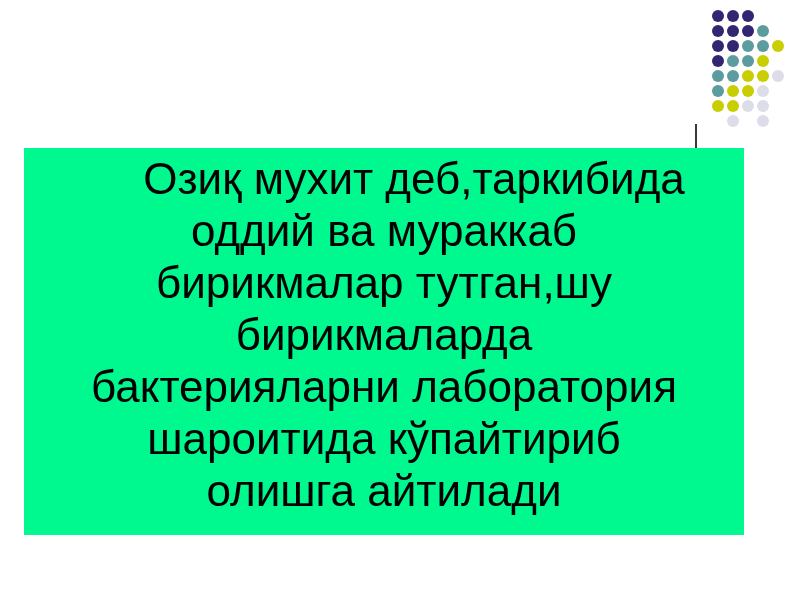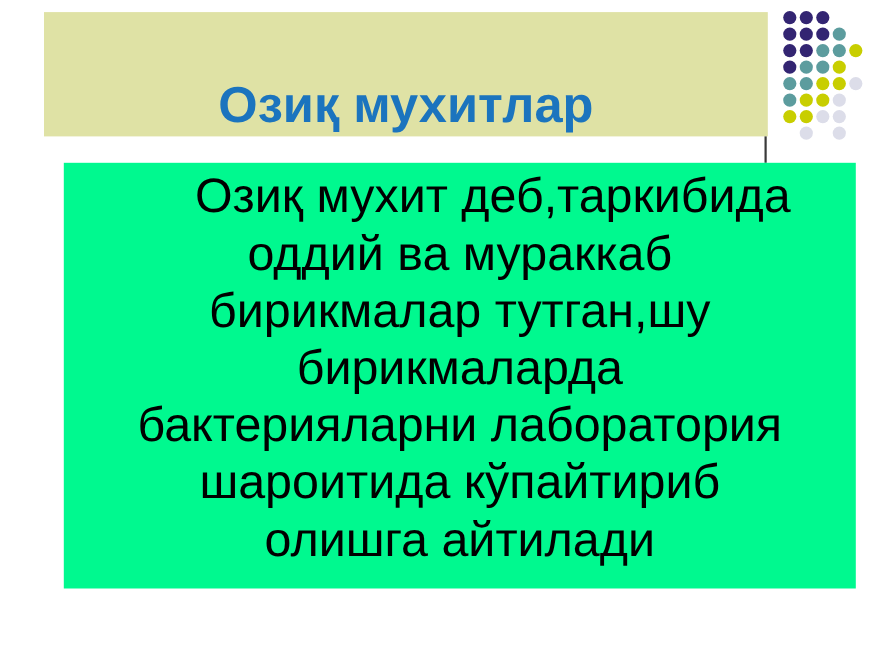--- a/index.html
+++ b/index.html
@@ -57,44 +57,41 @@
     border-radius: 50%;
     margin: 1px;
   }
   .dot.purple { background: var(--dot-purple, #332572); }
   .dot.teal   { background: var(--dot-teal,   #5c9c9e); }
   .dot.yellow { background: var(--dot-yellow, #c8ce00); }
   .dot.gray   { background: var(--dot-gray,   #dcdde9); }
   .dot.empty  { background: transparent; }
   .body-box {
     position: absolute;
-    left: 58px;
+    left: 24px;
     top: 148px;
     width: 720px;
     height: 387px;
     background: var(--body-bg, #00f98f);
     padding-top: 5px;
   }
   .body-text {
     color: var(--body-color, #000000);
     font-size: 44px;
     line-height: 52px;
     text-align: center;
     white-space: pre-line;
     text-indent: 60px;
   }
 </style>
 </head>
 <body style="--band-bg: #dfe2a5; --title-color: #1b74be; --body-bg: #00f98f; --body-color: #000000; --rule-color: #3a3a3a; --dot-purple: #332572; --dot-teal: #5c9c9e; --dot-yellow: #c8ce00; --dot-gray: #dcdde9;">
 
 <div class="slide">
 
-  <div class="title-band">
-    <div class="slide-title">Озиқ мухитлар</div>
-  </div>
 
   <div class="divider-line"></div>
 
   <div class="dot-pattern">
       <div class="dot purple"></div>
       <div class="dot purple"></div>
       <div class="dot purple"></div>
       <div class="dot empty"></div>
       <div class="dot empty"></div>
       <div class="dot purple"></div>

